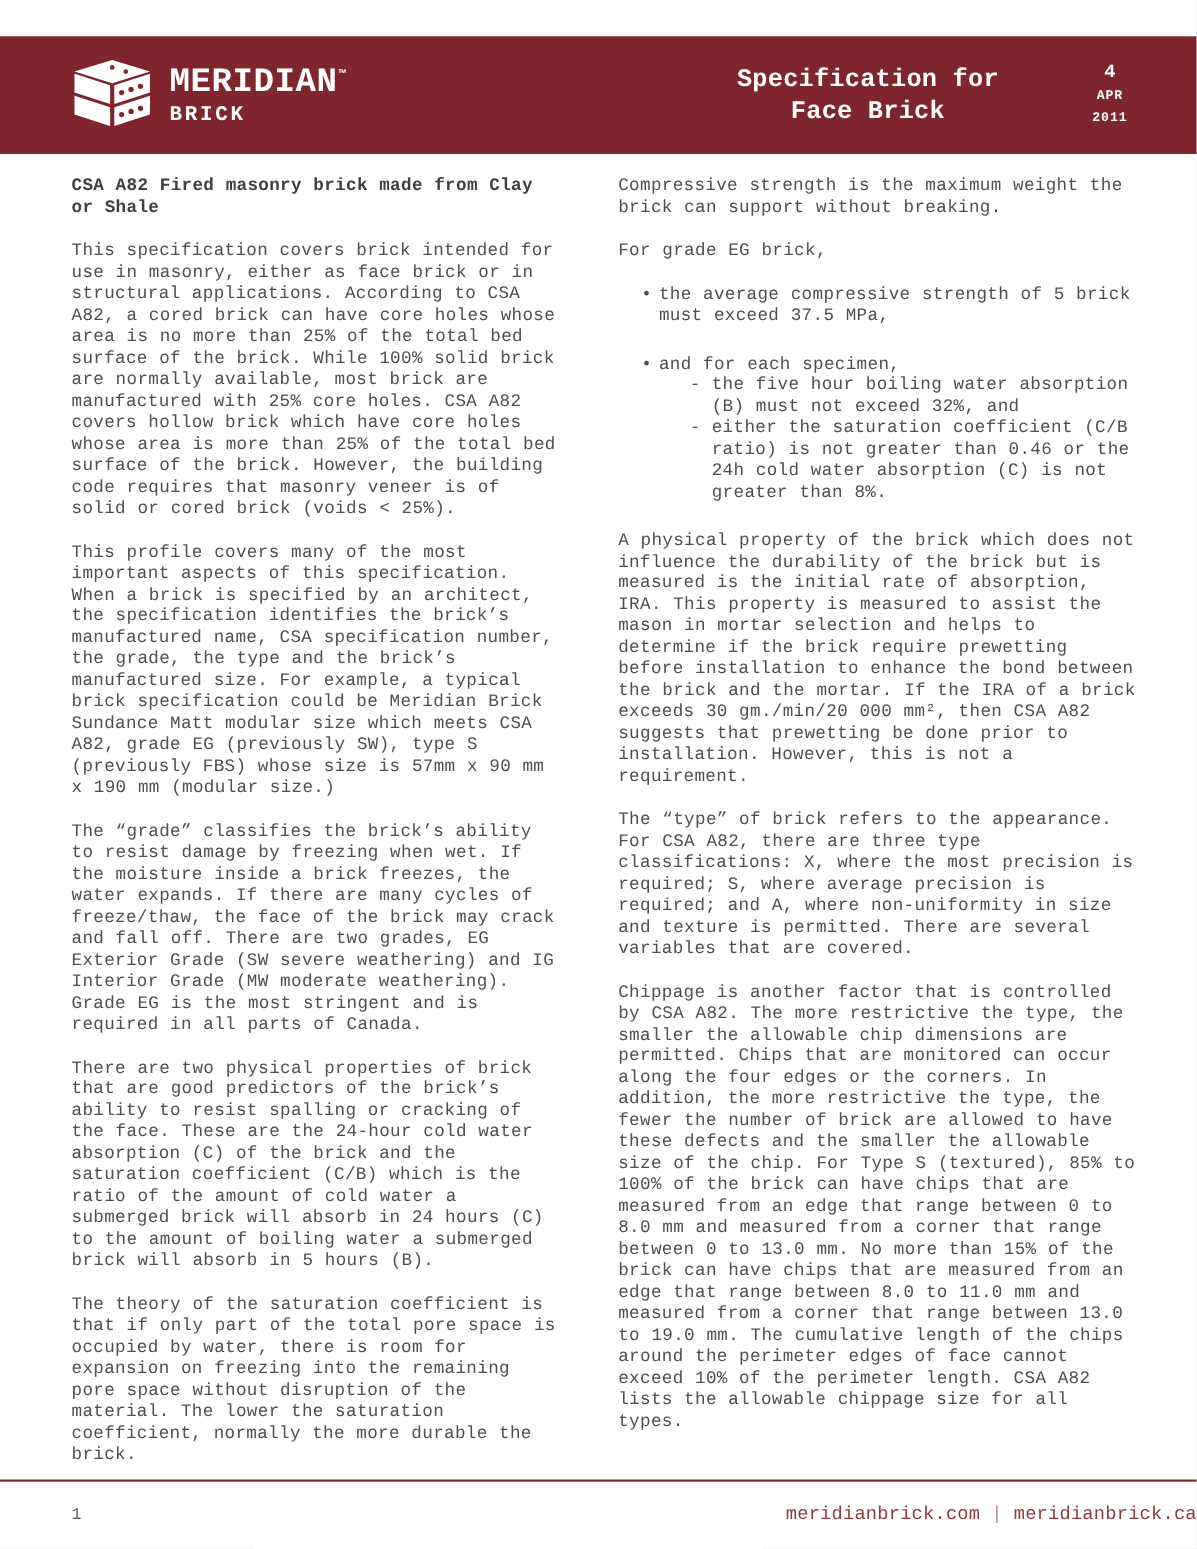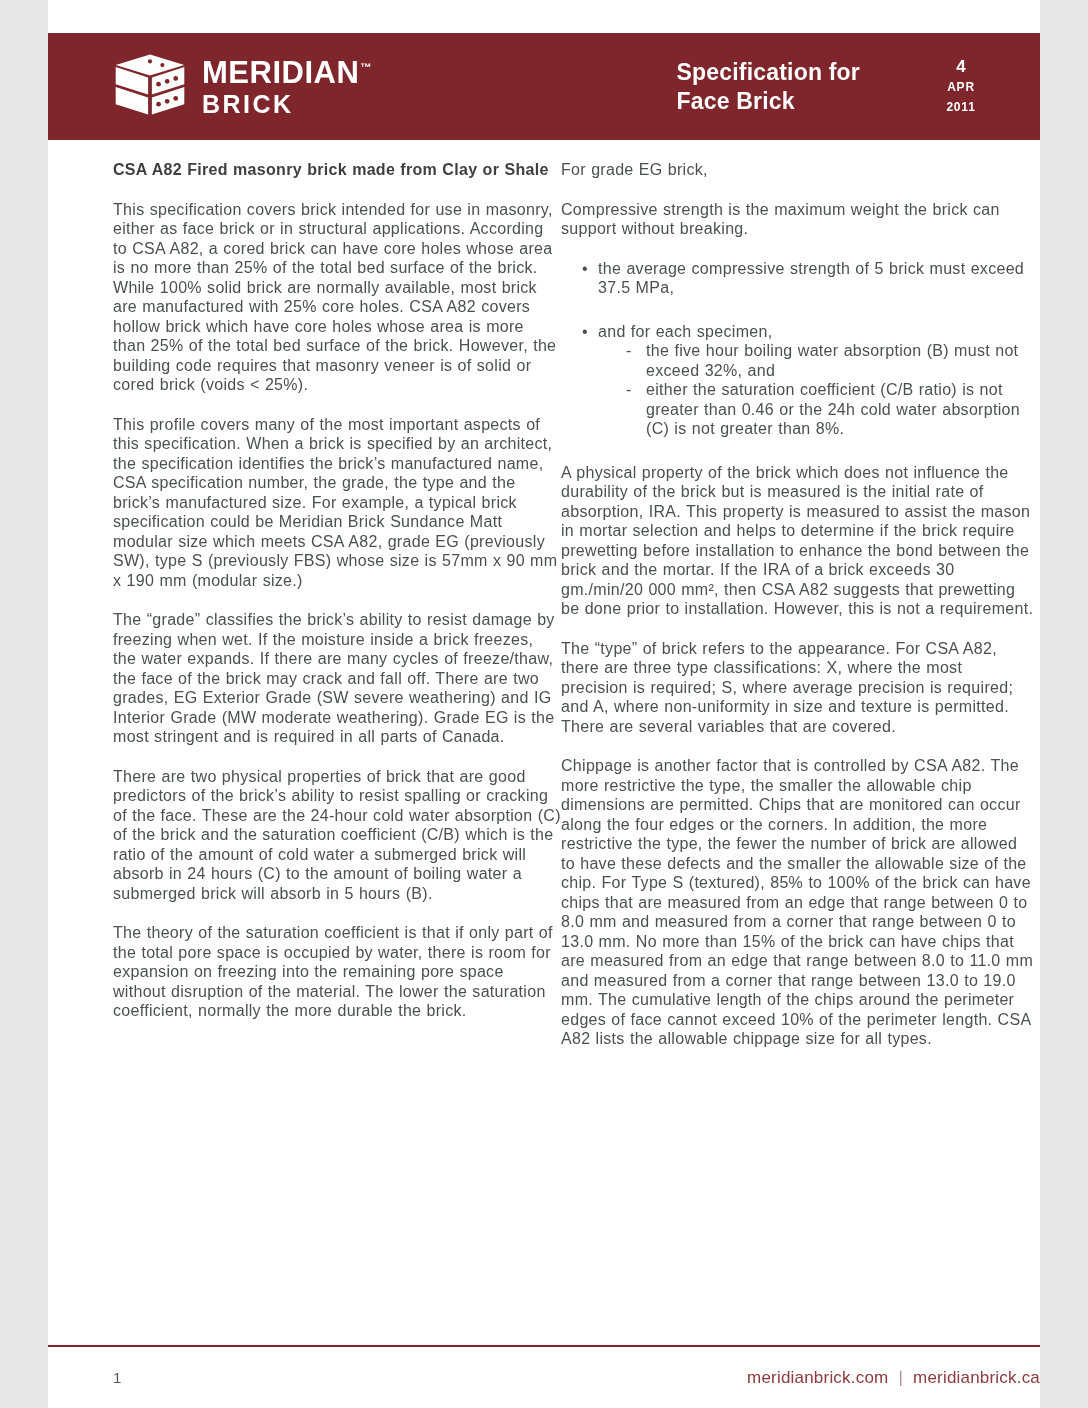--- a/index.html
+++ b/index.html
@@ -1,55 +1,55 @@
 <!DOCTYPE html>
 <html><head>
 <meta charset="utf-8">
 <style>
   html,body{margin:0;padding:0;background:#e8e8e8;}
   .page{
     position:relative;
-    width:992px;height:1408px;
+    width:1088px;height:1408px;
     margin:0 auto;
     background:#ffffff;
-    font-family:Liberation Sans, sans-serif;
+    font-family:Liberation Mono, monospace;
     color:#4E4F51;
     overflow:hidden;
   }
   
   .band{
     position:absolute;top:33px;left:0;right:0;height:107px;
     background:#7E262B;color:#ffffff;
     display:flex;align-items:center;
     padding:0 48px 0 62px;box-sizing:border-box;
   }
   .logo{display:flex;align-items:center;}
   .logo svg{width:80px;height:70px;display:block;}
   .logo-text{margin-left:12px;line-height:1;}
   .logo-name{font-size:31px;font-weight:800;letter-spacing:0.5px;}
   .logo-name .tm{font-size:11px;vertical-align:super;font-weight:700;margin-left:1px;}
-  .logo-sub{font-size:25px;font-weight:700;letter-spacing:2.5px;margin-top:4px;}
+  .logo-sub{font-size:19px;font-weight:700;letter-spacing:2.5px;margin-top:4px;}
   .band-spacer{flex:1;}
   .doc-title{
-    text-align:left;font-weight:700;font-size:23px;line-height:29px;
+    text-align:center;font-weight:700;font-size:23px;line-height:29px;
     letter-spacing:0.2px;
   }
   .doc-date{
     width:62px;margin-left:70px;text-align:center;font-weight:700;line-height:20px;
   }
   .doc-date .day{font-size:17px;}
   .doc-date .my{font-size:12px;letter-spacing:0.8px;}
   
   .content{
     position:absolute;top:160px;left:0;right:0;
     display:flex;
     padding:0 53px 0 65px;box-sizing:border-box;
   }
   .col{font-size:16px;line-height:19.5px;letter-spacing:0.3px;word-spacing:0.5px;}
-  .col.left{width:448px;flex:none;}
+  .col.left{width:448px;margin-right:49px;flex:none;}
   .col.right{width:473px;flex:none;}
   .col h2{
     font-size:16px;line-height:19.5px;margin:0 0 20px 0;
     font-weight:700;color:#3F3F41;letter-spacing:0.3px;
   }
   .col p{margin:0 0 20px 0;}
   .bullet{display:flex;margin:0 0 24px 0;}
   .b-marker{flex:none;width:16px;margin-left:21px;text-align:left;}
   .bullet-body{flex:1;}
   .sub{display:flex;margin-left:28px;}
@@ -109,22 +109,22 @@
     <section class="col left">
       <h2>CSA A82 Fired masonry brick made from Clay or Shale</h2>
       <p>This specification covers brick intended for use in masonry, either as face brick or in structural applications. According to CSA A82, a cored brick can have core holes whose area is no more than 25% of the total bed surface of the brick. While 100% solid brick are normally available, most brick are manufactured with 25% core holes.  CSA A82 covers hollow brick which have core holes whose area is more than 25% of the total bed surface of the brick. However, the building code requires that masonry veneer is of solid or cored brick (voids &lt; 25%).</p>
       <p>This profile covers many of the most important aspects of this specification. When a brick is specified by an architect, the specification identifies the brick’s manufactured name, CSA specification number, the grade, the type and the brick’s manufactured size. For example, a typical brick specification could be Meridian Brick Sundance Matt modular size which meets CSA A82, grade EG (previously SW), type S (previously FBS) whose size is 57mm x 90 mm x 190 mm (modular size.)</p>
       <p>The “grade” classifies the brick’s ability to resist damage by freezing when wet. If the moisture inside a brick freezes, the water expands. If there are many cycles of freeze/thaw, the face of the brick may crack and fall off. There are two grades, EG Exterior Grade (SW severe weathering) and IG Interior Grade (MW moderate weathering). Grade EG is the most stringent and is required in all parts of Canada.</p>
       <p>There are two physical properties of brick that are good predictors of the brick’s ability to resist spalling or cracking of the face. These are the 24-hour cold water absorption (C) of the brick and the saturation coefficient (C/B) which is the ratio of the amount of cold water a submerged brick will absorb in 24 hours (C) to the amount of boiling water a submerged brick will absorb in 5 hours (B).</p>
       <p>The theory of the saturation coefficient is that if only part of the total pore space is occupied by water, there is room for expansion on freezing into the remaining pore space without disruption of the material. The lower the saturation coefficient, normally the more durable the brick.</p>
     </section>
 
     <section class="col right">
+      <p>Compressive strength is the maximum weight the brick can support without breaking.</p>
       <p>For grade EG brick,</p>
-      <p>Compressive strength is the maximum weight the brick can support without breaking.</p>
 
       <div class="bullet">
         <span class="b-marker">•</span>
         <span class="bullet-body">the average compressive strength of 5 brick must exceed 37.5 MPa,</span>
       </div>
 
       <div class="bullet">
         <span class="b-marker">•</span>
         <div class="bullet-body">
           <div>and for each specimen,</div>

